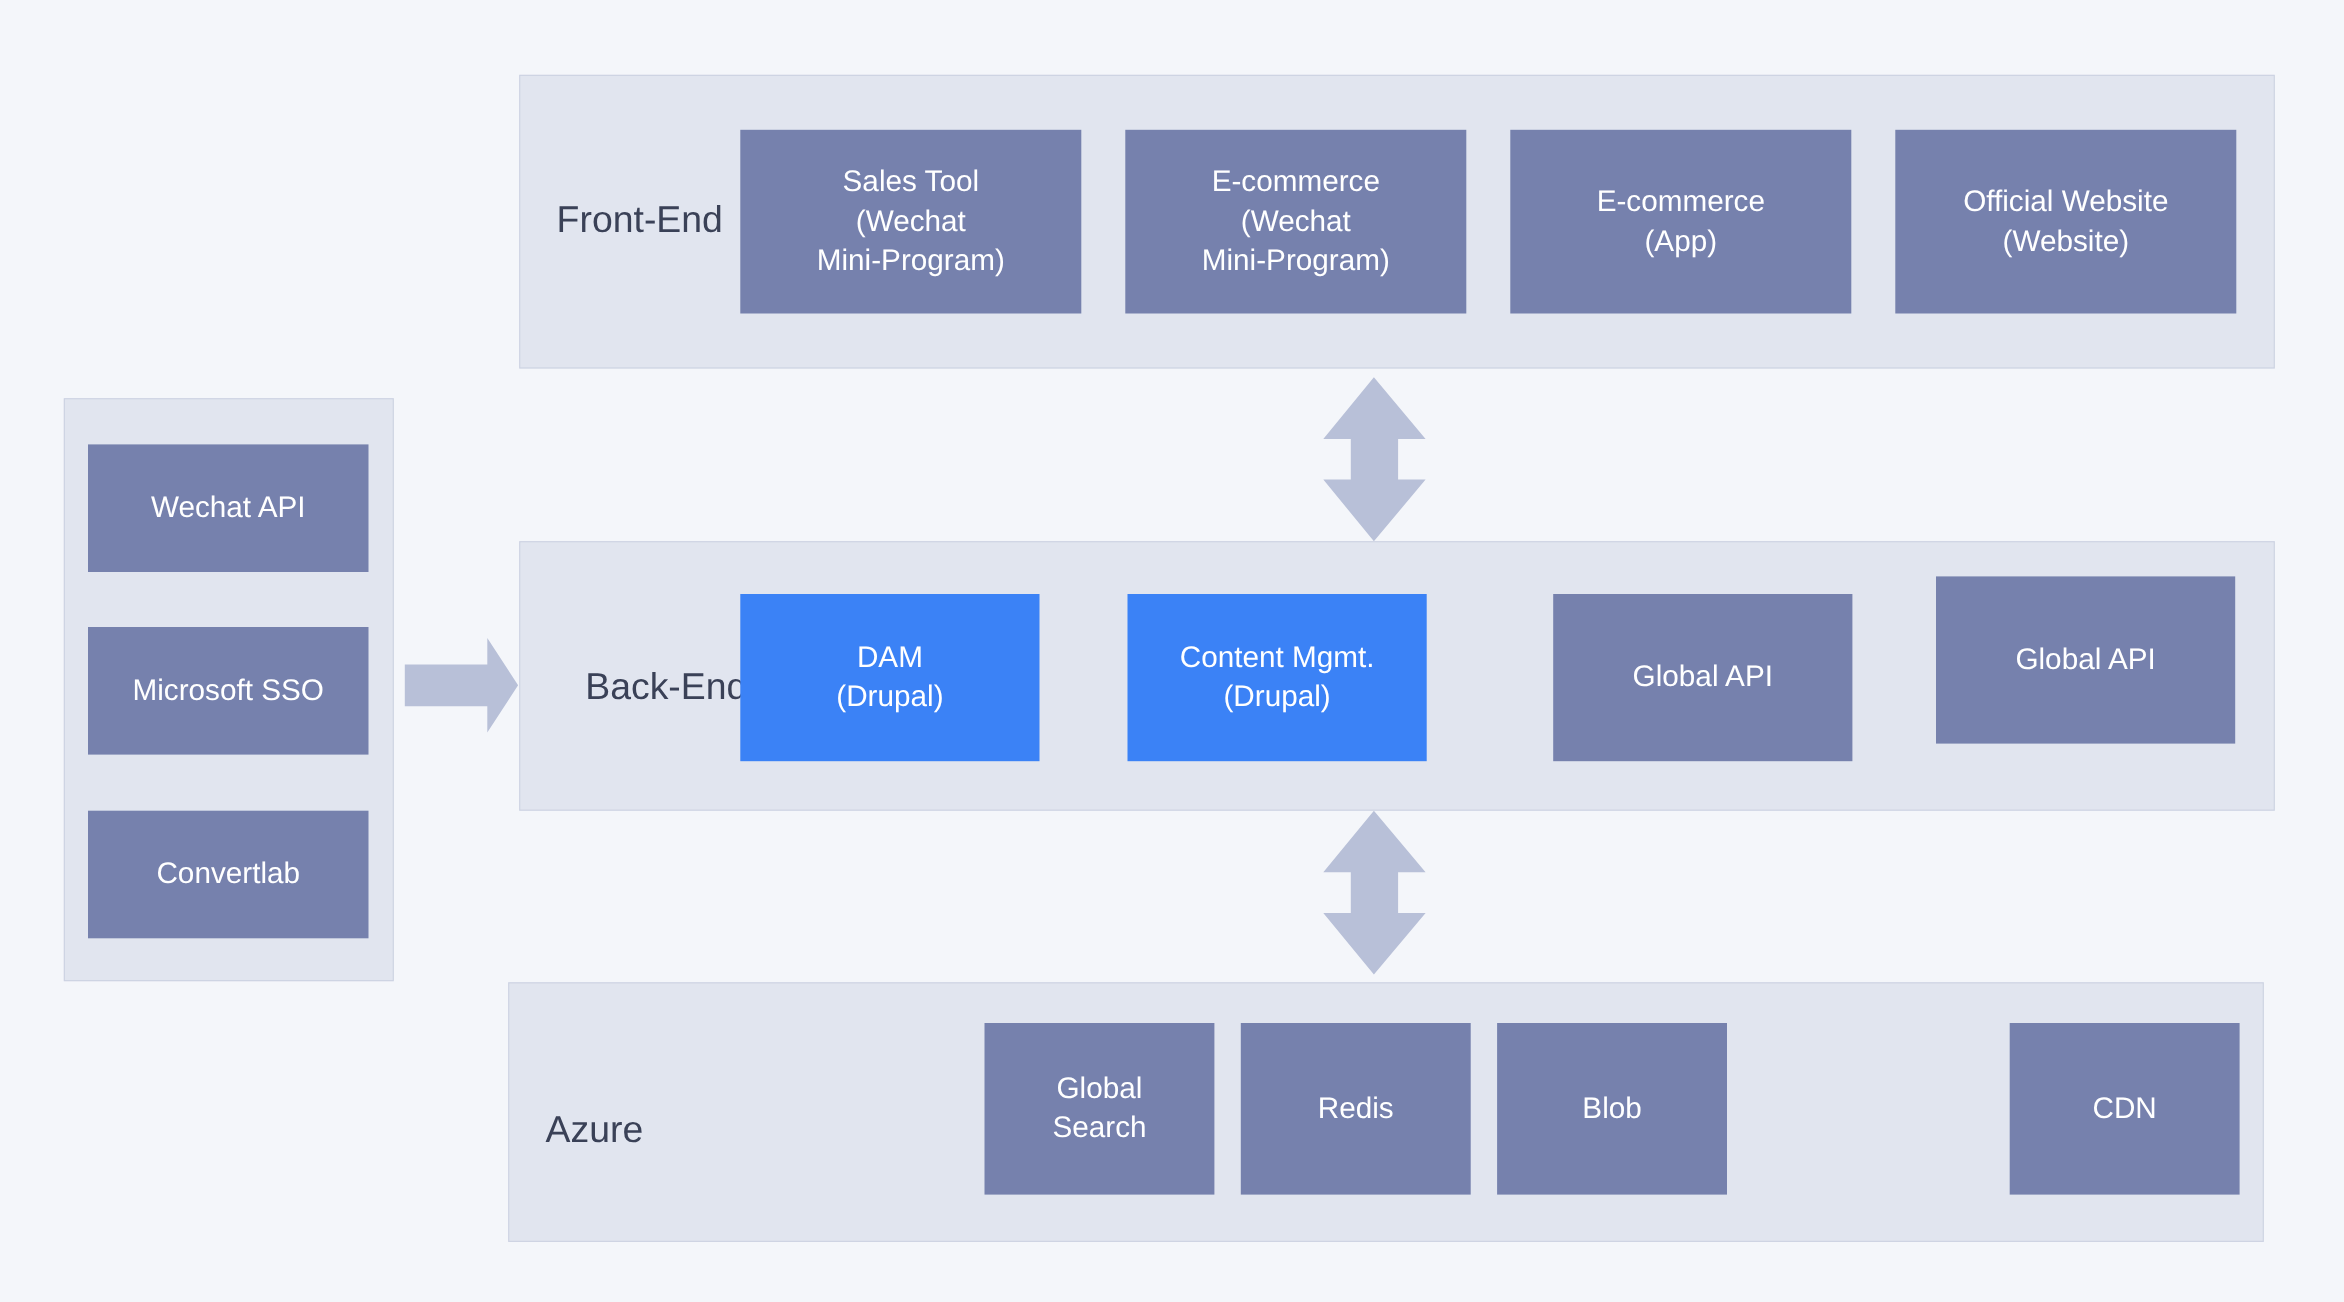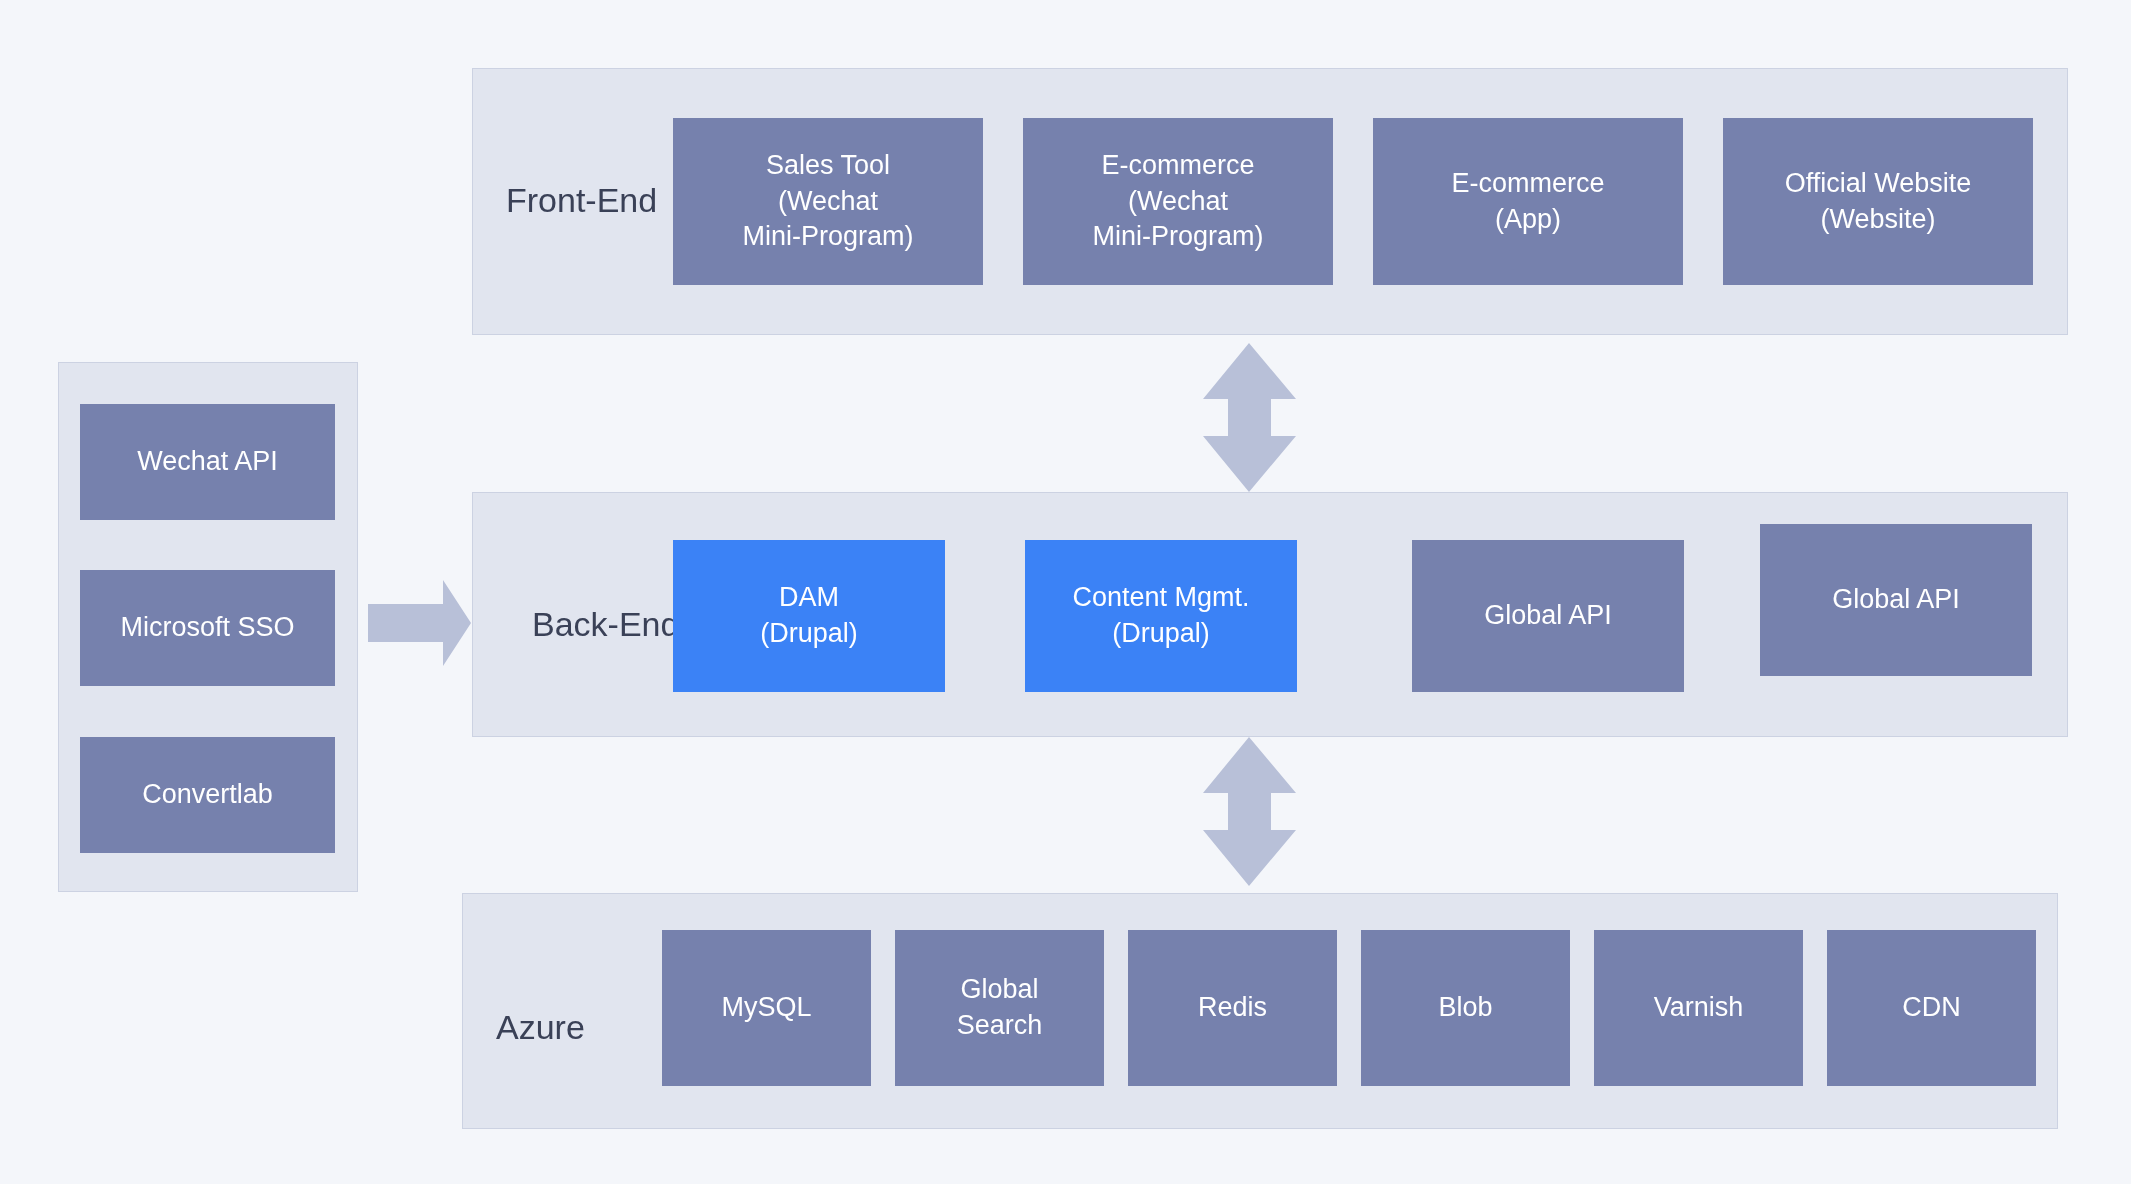--- a/index.html
+++ b/index.html
@@ -130,26 +130,24 @@
 (Drupal)</div>
 
   <div class="node blue" style="left:1412px; top:540px; width:272px; height:152px;">Global API</div>
 
   <div class="node blue" style="left:1760px; top:524px; width:272px; height:152px;">Global API</div>
 
   <div class="panel" style="left:462px; top:893px; width:1596px; height:236px;"></div>
 
   <div class="row-label" style="left:496px; top:1007px;">Azure</div>
 
-  <div class="node blue" style="left:662px; top:930px; width:209px; height:156px;">MySQL</div>
 
   <div class="node blue" style="left:895px; top:930px; width:209px; height:156px;">Global
 Search</div>
 
   <div class="node blue" style="left:1128px; top:930px; width:209px; height:156px;">Redis</div>
 
   <div class="node blue" style="left:1361px; top:930px; width:209px; height:156px;">Blob</div>
 
-  <div class="node blue" style="left:1594px; top:930px; width:209px; height:156px;">Varnish</div>
 
   <div class="node blue" style="left:1827px; top:930px; width:209px; height:156px;">CDN</div>
 
 </div>
 
 </body></html>

